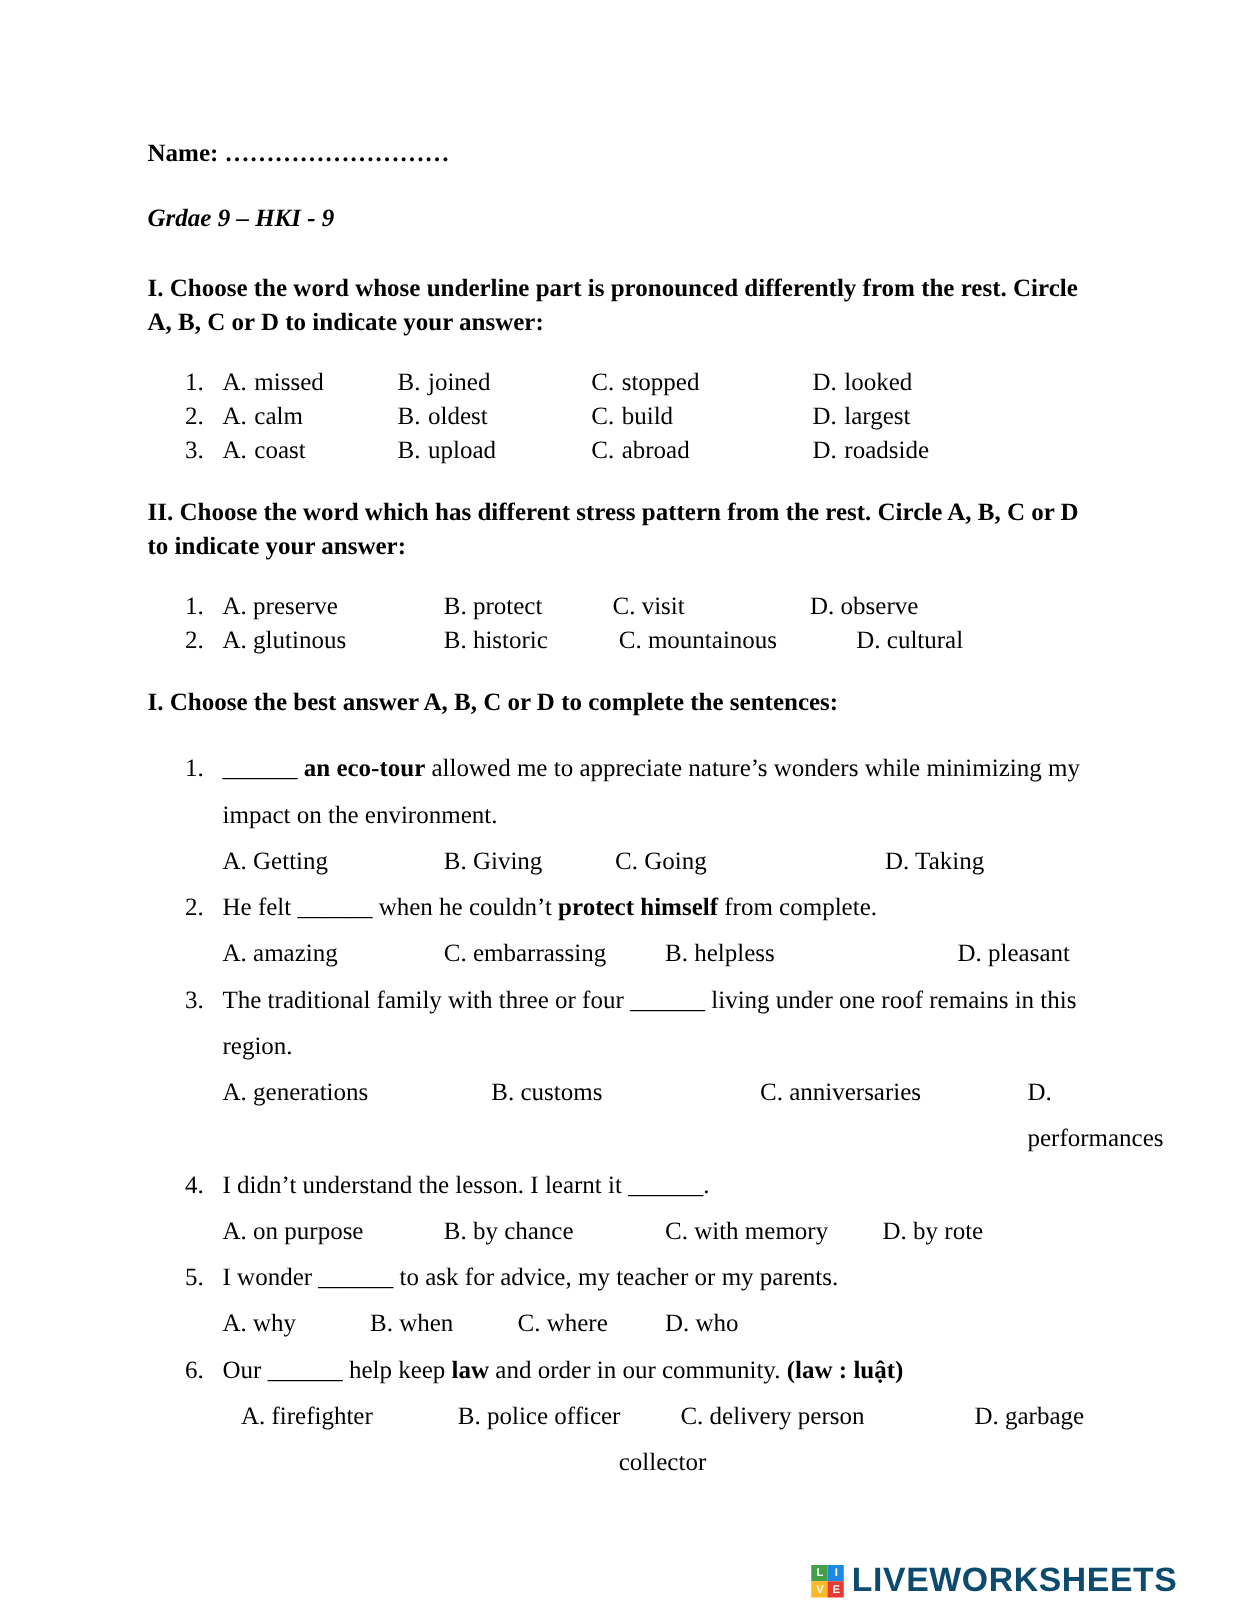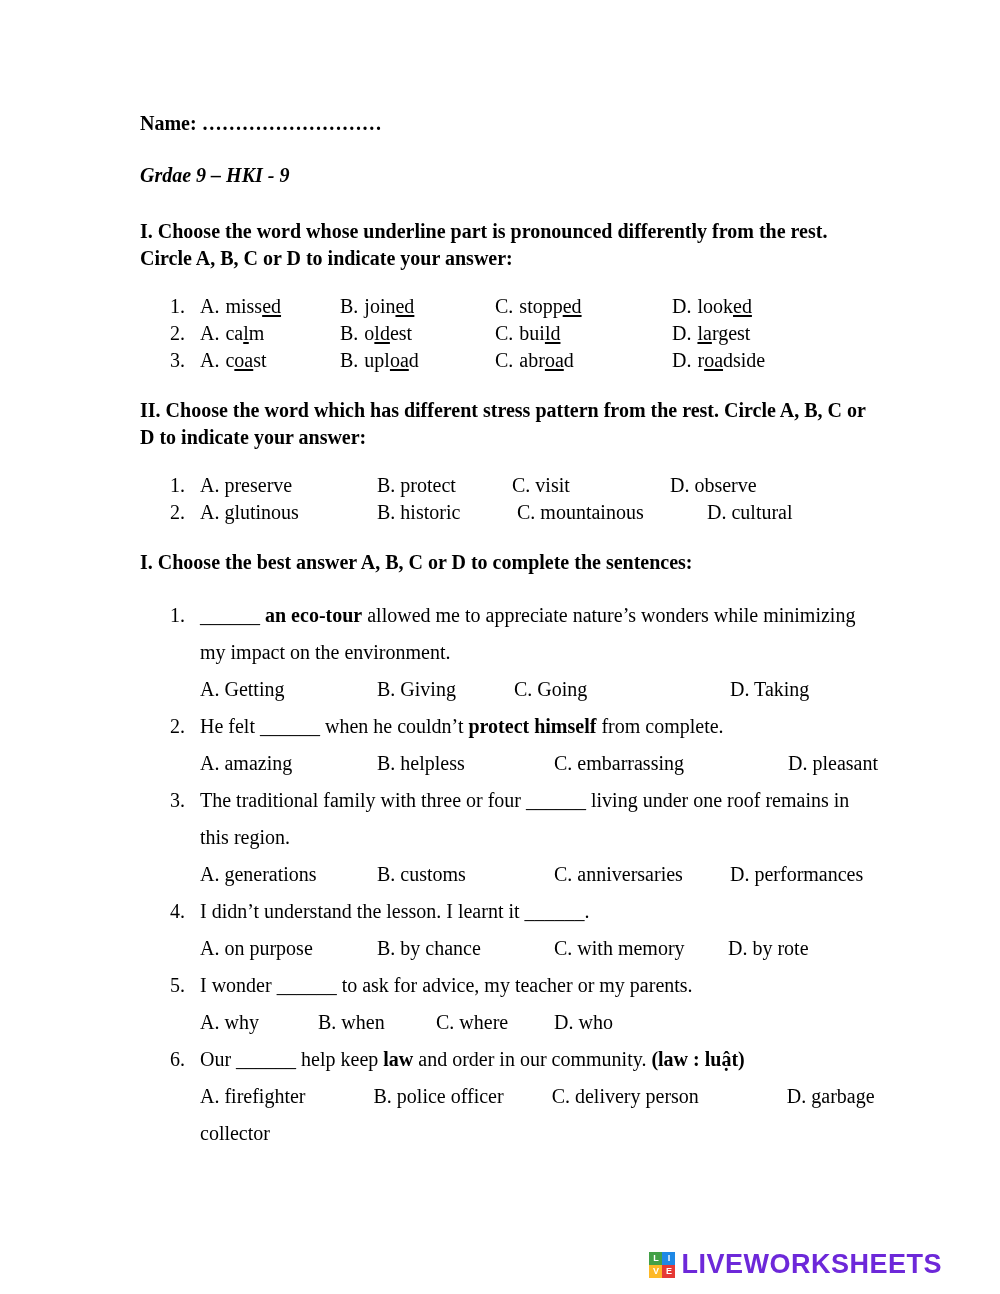--- a/index.html
+++ b/index.html
@@ -6,48 +6,48 @@
   html, body { margin: 0; padding: 0; background: #ffffff; }
   .page {
     width: 1000px;
     height: 1294px;
     position: relative;
     font-family: "Liberation Serif", serif;
     color: #000;
     background: #ffffff;
     overflow: hidden;
   }
-  .content { padding: 110px 118px 0 118px; font-size: 20px; margin-left: 22px; }
+  .content { padding: 110px 118px 0 118px; font-size: 20px; }
 
   .name-line  { font-weight: bold; line-height: 26px; margin: 0 0 26px 0; }
   .doc-title  { font-weight: bold; line-height: 26px; margin: 0 0 30px 0; font-style: italic; }
   .sec-heading{ font-weight: bold; line-height: 27px; margin: 0 0 21px 0; }
 
   .list { margin: 0 0 23px 0; padding-left: 30px; }
   .grow { display: grid; line-height: 27px; }
   .row-pron    { grid-template-columns: 30px 140px 155px 177px auto; }
   .row-stress1 { grid-template-columns: 30px 177px 135px 158px auto; }
   .row-stress2 { grid-template-columns: 30px 177px 140px 190px auto; }
 
-  .u   { text-decoration: underline; text-underline-offset: 2px; }
+  .u   { text-underline-offset: 2px; }
   .lbl { margin-right: 6px; }
   .b   { font-weight: bold; }
 
   .mcq { line-height: 37px; padding-left: 30px; }
   .q     { display: flex; }
   .qnum  { width: 30px; flex: none; }
   .qbody { flex: 1; min-width: 0; }
   .qtext { margin: 0; }
   .opts  { display: grid; }
   .row-opt1 { grid-template-columns: 177px 137px 216px auto; }
   .row-opt2 { grid-template-columns: 177px 177px 234px auto; }
-  .row-opt3 { grid-template-columns: 177px 177px 176px auto; }
+  .row-opt3 { grid-template-columns: 177px 177px 176px auto; gap: 38px; }
   .row-opt4 { grid-template-columns: 177px 177px 174px auto; }
   .row-opt5 { grid-template-columns: 118px 118px 118px auto; }
-  .opts-inline { margin: 0; }
+  .opts-inline { margin: 0; text-align: center; }
   .sp  { display: inline-block; height: 1px; }
   .sp1 { width: 68px; }
   .sp2 { width: 48px; }
   .sp3 { width: 88px; }
 
   .footer {
     position: absolute;
     right: 58px;
     bottom: 14px;
     display: flex;
@@ -71,21 +71,21 @@
   }
   .lg1 { background: #43a047; }
   .lg2 { background: #1e88e5; }
   .lg3 { background: #fdb827; }
   .lg4 { background: #e53935; }
   .brand {
     font-family: "Liberation Sans", sans-serif;
     font-weight: bold;
     font-size: 27px;
     letter-spacing: 0.5px;
-    color: #6d28d9;
+    color: #0c4a6e;
   }
 </style>
 </head>
 <body>
 
 <div class="page">
   <div class="content">
 
     <p class="name-line">Name: ………………………</p>
     <p class="doc-title">Grdae 9 – HKI - 9</p>
@@ -152,22 +152,22 @@
           </div>
         </div>
       </div>
 
       <div class="q">
         <span class="qnum">2.</span>
         <div class="qbody">
           <p class="qtext"><span>He felt ______ when he couldn’t </span><span class="b">protect himself</span><span> from complete.</span><span class="b"></span><span></span></p>
           <div class="opts row-opt2">
             <span>A. amazing</span>
+            <span>C. embarrassing</span>
             <span>B. helpless</span>
-            <span>C. embarrassing</span>
             <span>D. pleasant</span>
           </div>
         </div>
       </div>
 
       <div class="q">
         <span class="qnum">3.</span>
         <div class="qbody">
           <p class="qtext"><span>The traditional family with three or four ______ living under one roof remains in this region.</span><span class="b"></span><span></span><span class="b"></span><span></span></p>
           <div class="opts row-opt3">

